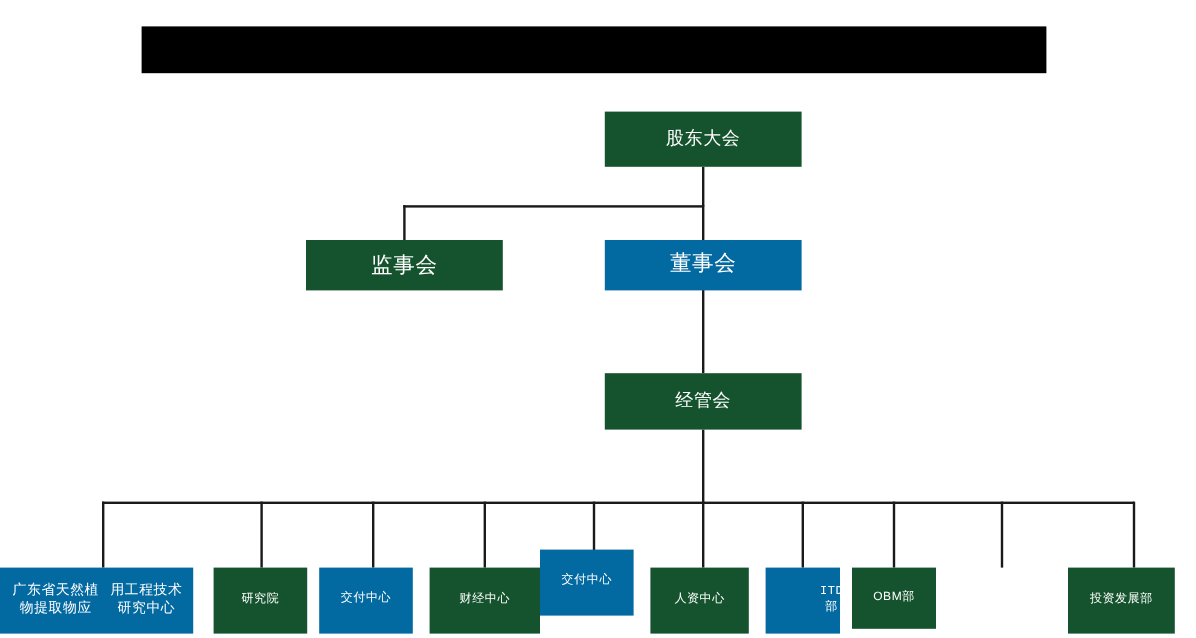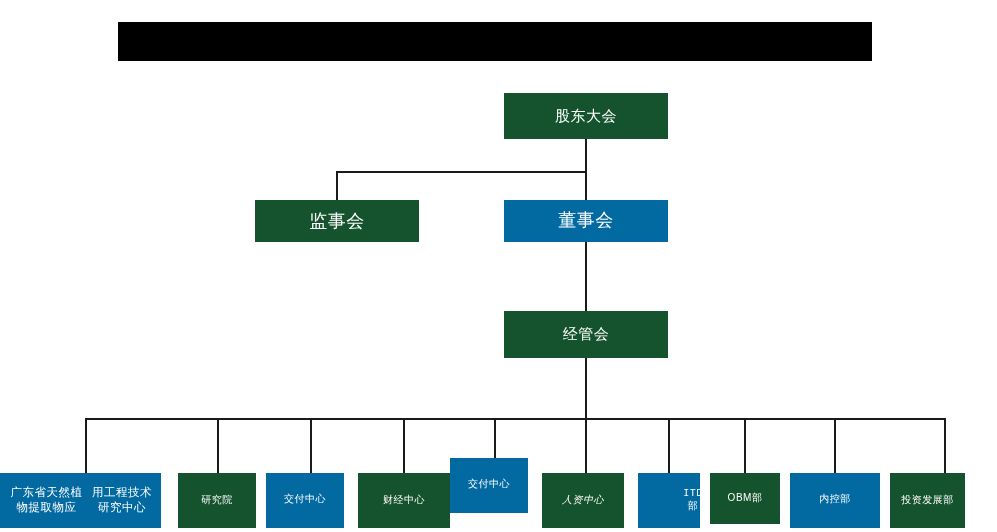--- a/index.html
+++ b/index.html
@@ -101,23 +101,22 @@
   </div>
 
   <div class="node node-dark node-dept" style="left:178px; top:473px; width:78px; height:55px;">研究院</div>
 
   <div class="node node-light node-dept" style="left:266px; top:473px; width:78px; height:55px;">交付中心</div>
 
   <div class="node node-dark node-dept" style="left:358px; top:473px; width:92px; height:55px;">财经中心</div>
 
   <div class="node node-light node-dept" style="left:450px; top:458px; width:78px; height:55px;">交付中心</div>
 
-  <div class="node node-dark node-dept" style="left:542px; top:473px; width:82px; height:55px;font-style:italic;">人资中心</div>
+  <div class="node node-dark node-dept" style="left:542px; top:473px; width:82px; height:55px;">人资中心</div>
 
   <div class="node node-light node-dept" style="left:638px; top:473px; width:62px; height:55px;padding-left:48px;">ITD部</div>
 
   <div class="node node-dark node-dept" style="left:710px; top:473px; width:70px; height:51px;">OBM部</div>
 
-  <div class="node node-light node-dept" style="left:790px; top:473px; width:90px; height:55px;">内控部</div>
 
-  <div class="node node-dark node-dept" style="left:890px; top:473px; width:75px; height:55px;text-align:right;">投资发展部</div>
+  <div class="node node-dark node-dept" style="left:890px; top:473px; width:89px; height:55px;text-align:right;">投资发展部</div>
 
 </div>
 
 </body></html>

